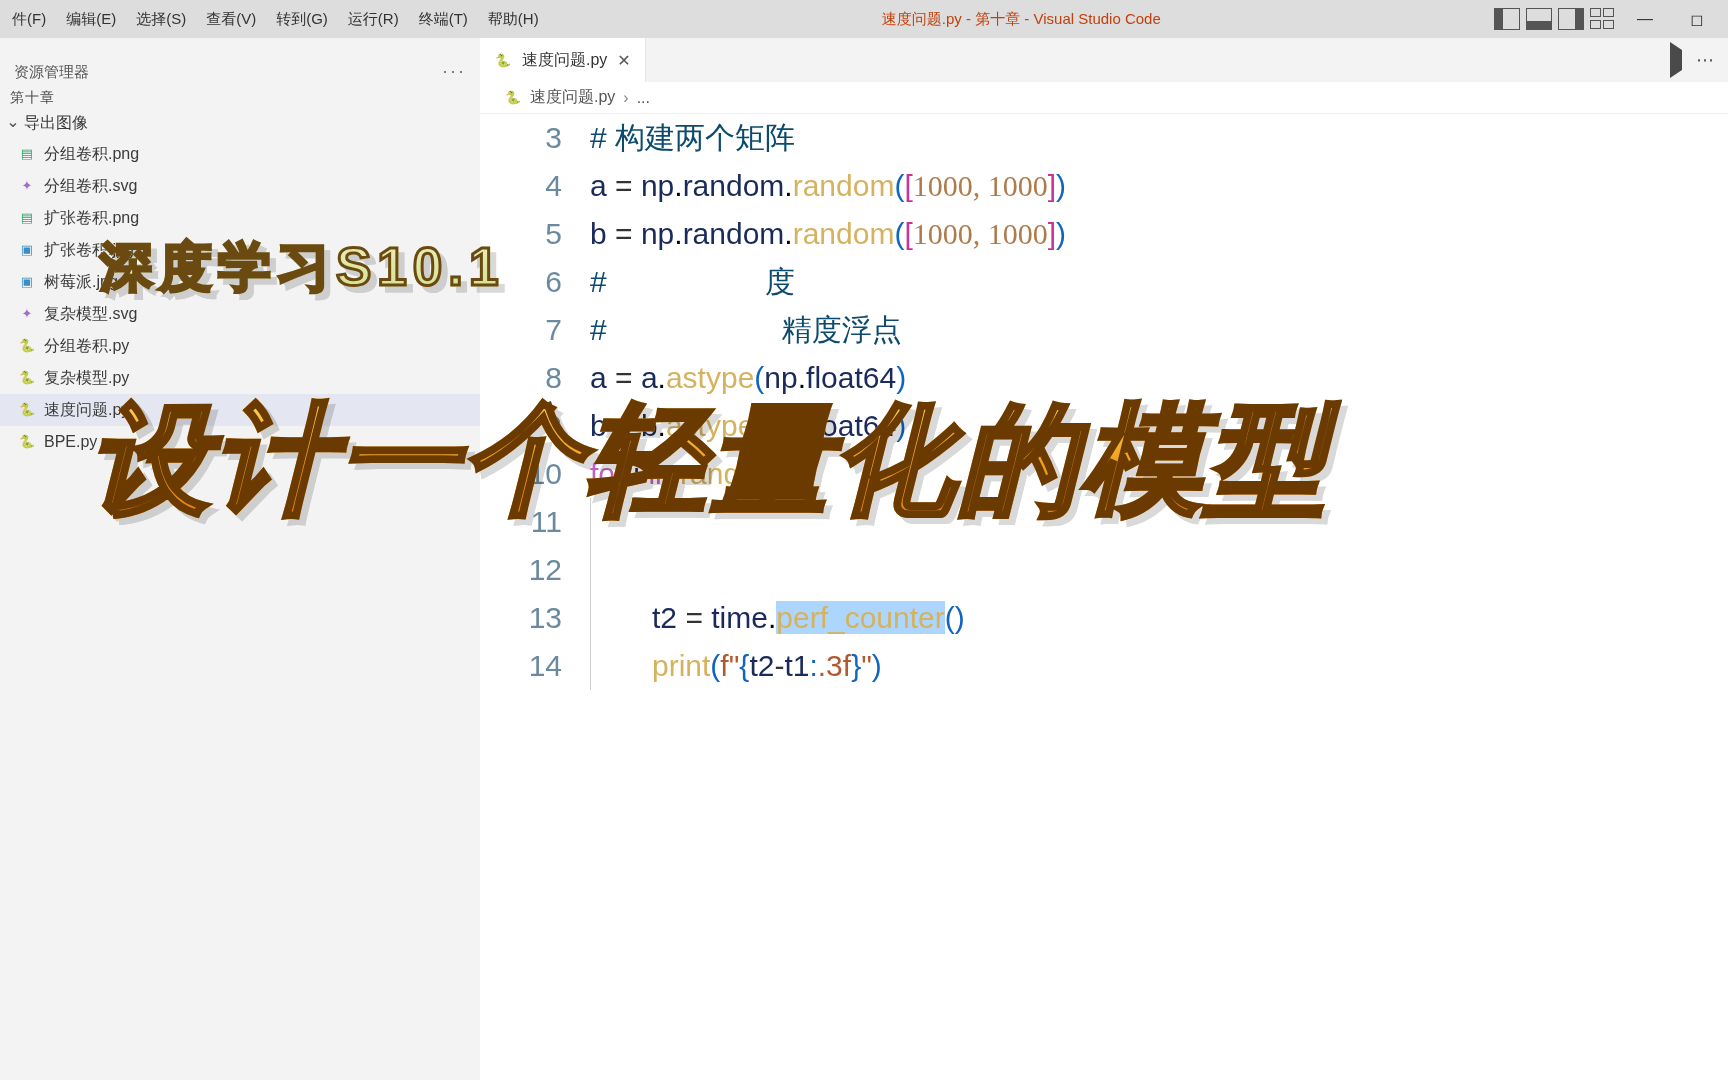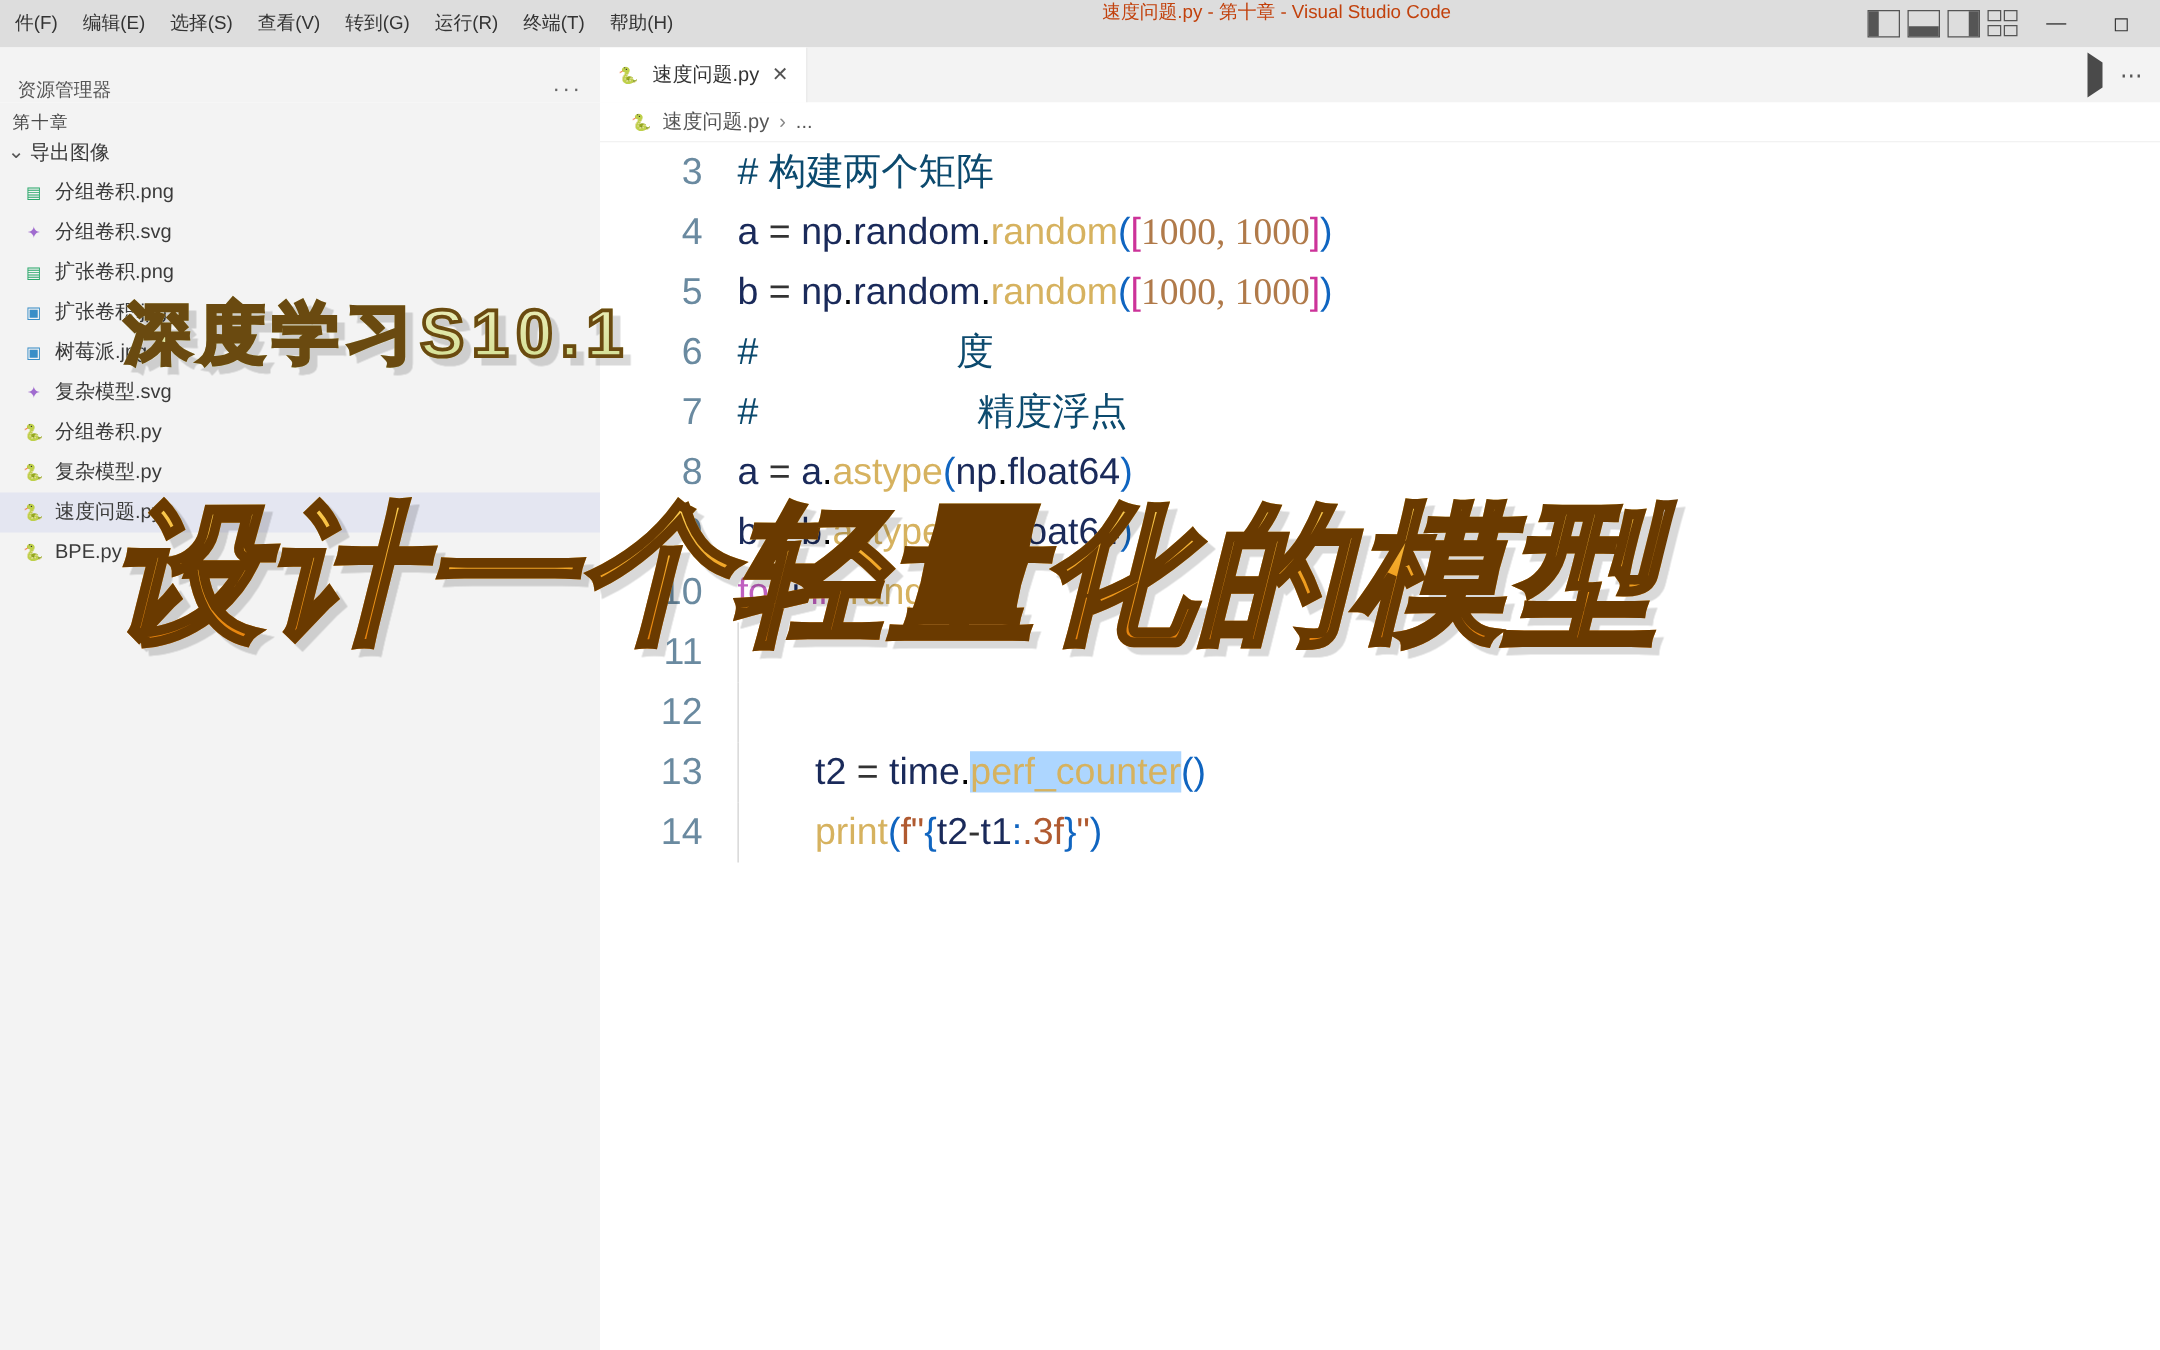--- a/index.html
+++ b/index.html
@@ -1,19 +1,19 @@
 <!DOCTYPE html>
 <html><head>
 <meta charset="utf-8">
 <style>
 * { margin:0; padding:0; box-sizing:border-box; font-family:"Segoe UI","Microsoft YaHei",sans-serif; }
 body { width:1728px; height:1080px; background:#fff; overflow:hidden; position:relative; }
 
 
-.titlebar { height:38px; background:#dddddd; display:flex; font-size:15px; color:#333; }
+.titlebar { height:38px; background:#dddddd; display:flex; align-items:center; font-size:15px; color:#333; }
 .menu { display:flex; padding-left:2px; }
 .menu-item { padding:0 10px; height:38px; line-height:38px; cursor:default; }
 .title-center { flex:1; text-align:center; color:#c2410c; font-size:15px; }
 .title-right { display:flex; align-items:center; gap:6px; padding-right:8px; }
 .layout-btn { width:26px; height:22px; border:1.5px solid #555; display:inline-block; position:relative; }
 .layout-btn.half-l::before { content:""; position:absolute; left:0; top:0; width:35%; height:100%; background:#555; }
 .layout-btn.half-b::before { content:""; position:absolute; left:0; bottom:0; width:100%; height:40%; background:#555; }
 .layout-btn.half-r::before { content:""; position:absolute; right:0; top:0; width:35%; height:100%; background:#555; }
 .grid-icon { width:26px; height:22px; display:inline-flex; flex-wrap:wrap; gap:2px; }
 .grid-icon span { width:11px; height:9px; border:1.5px solid #555; }

